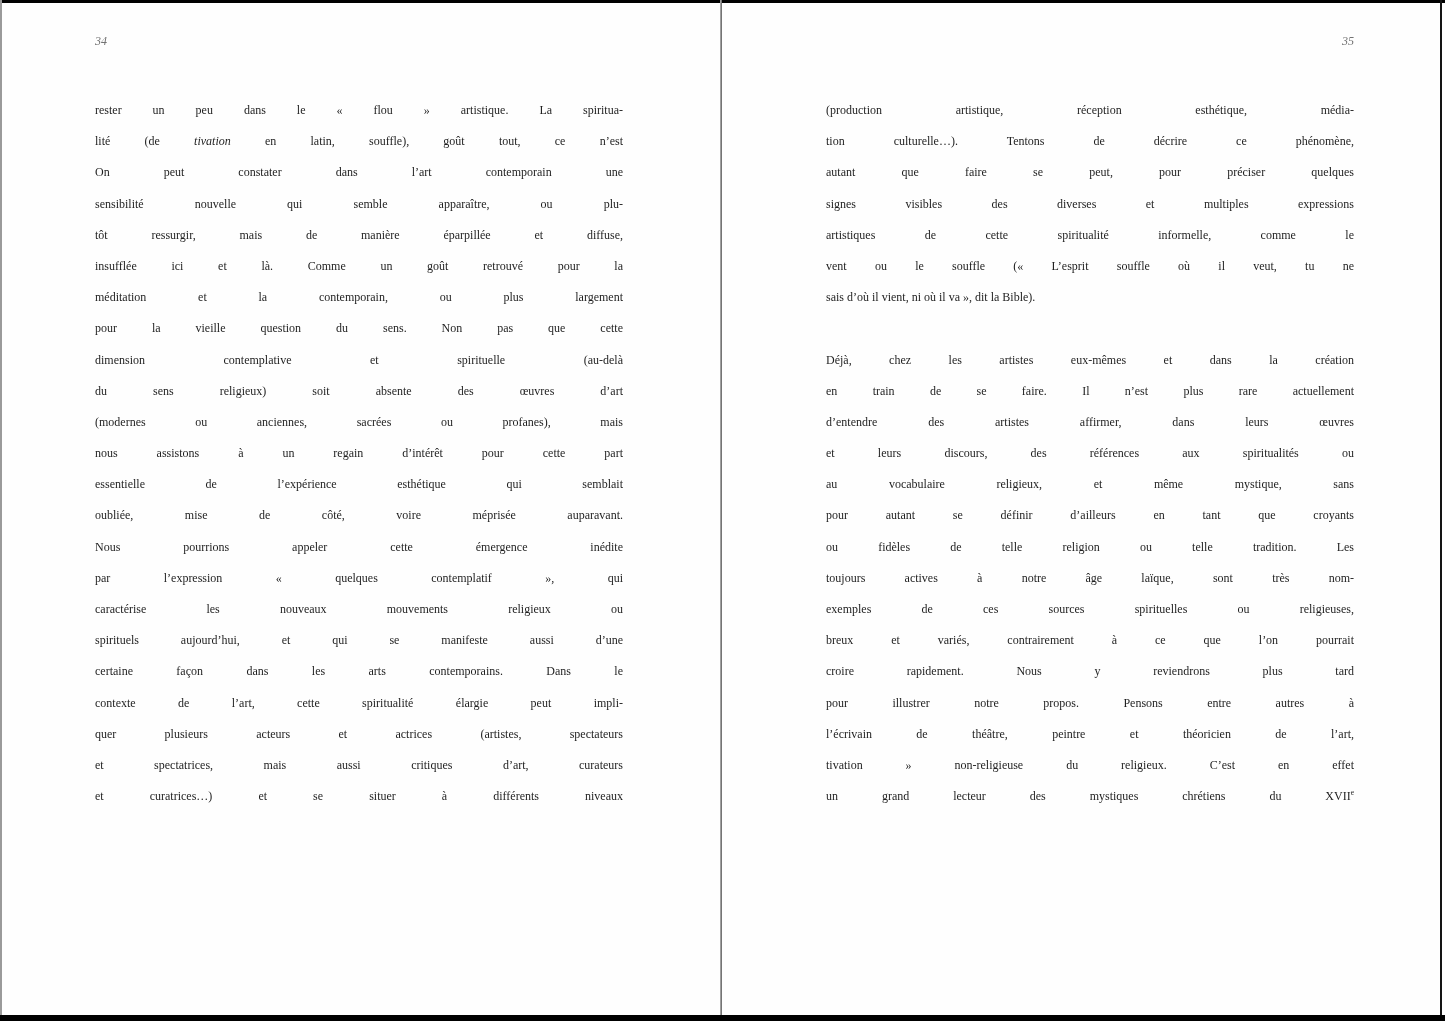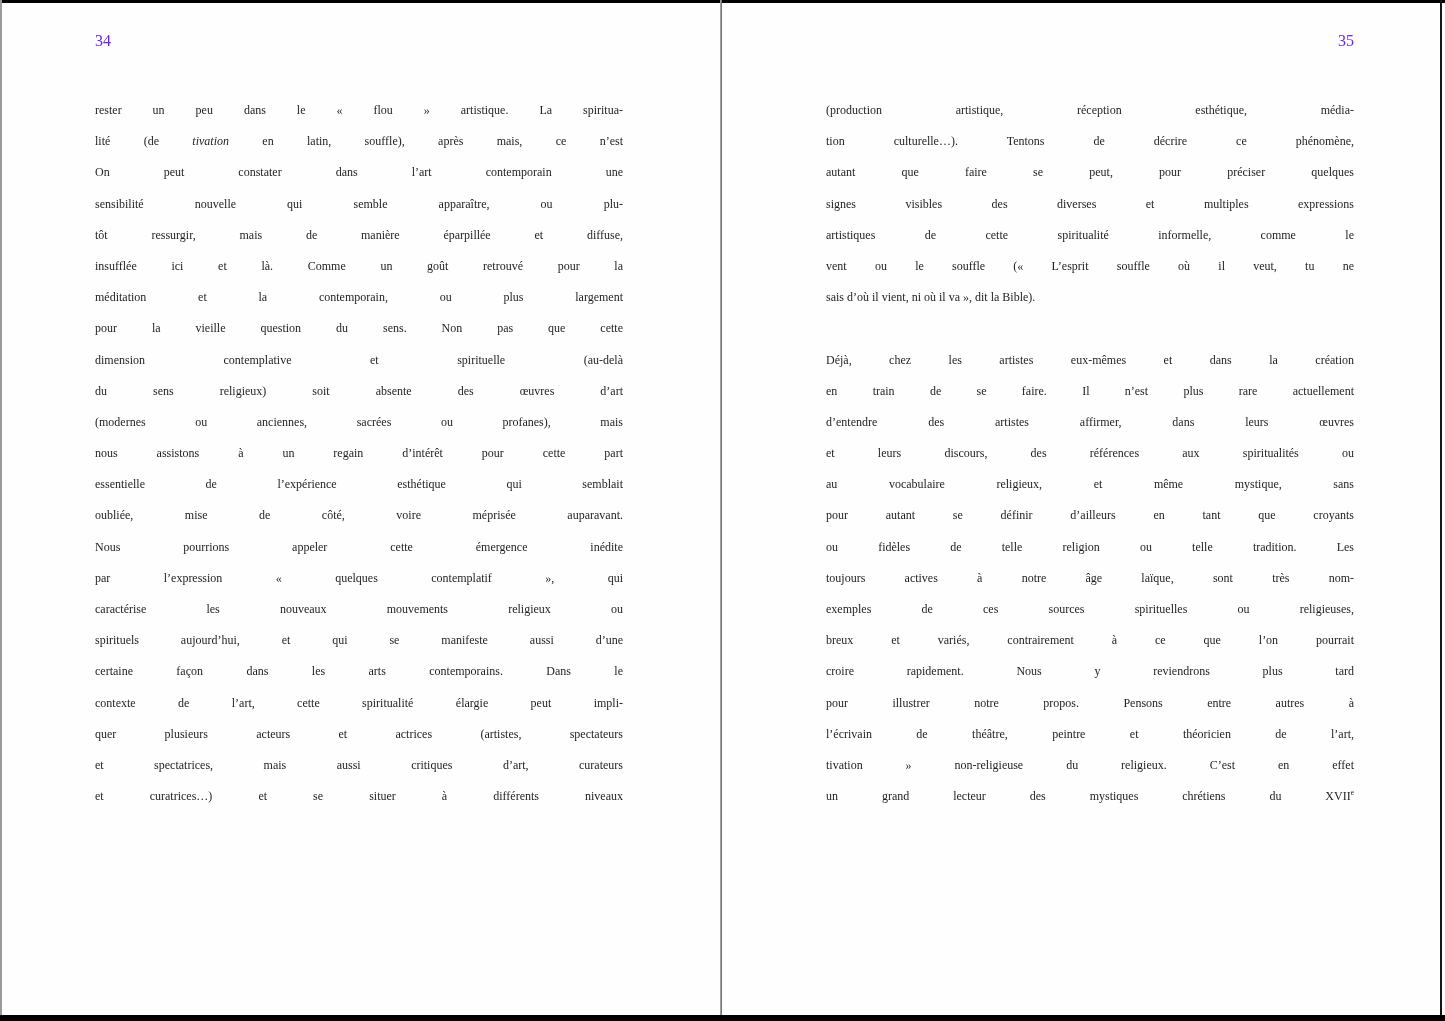--- a/index.html
+++ b/index.html
@@ -37,23 +37,24 @@
     background: linear-gradient(to right, #b5b5b5, #5f5f5f);
   }
   .page {
     position: absolute; top: 0; bottom: 0;
   }
   .page.left  { left: 0;    width: 720px; }
   .page.right { left: 722px; width: 723px; }
   .pagenum {
     position: absolute;
     top: 32px;
-    font-size: 16px;
+    font-size: 12px;
     line-height: 18px;
-    color: #6d28d9;
+    color: #737373;
+    font-style: italic;
   }
   .pagenum.num-left  { left: 95px; }
   .pagenum.num-right { right: 91px; }
   .textblock {
     position: absolute;
     top: 95px;
     width: 528px;
     font-size: 12px;
   }
   .page.left  .textblock { left: 95px; }
@@ -81,21 +82,21 @@
 <div class="spread">
 
   <div class="edge-top"></div>
   <div class="edge-left"></div>
   <div class="edge-right"></div>
 
   <div class="page left">
     <div class="pagenum num-left">34</div>
     <div class="textblock">
         <div class="line"><span>rester un peu dans le « flou » artistique. La spiritua-</span></div>
-        <div class="line"><span>lité (de </span><em>tivation</em><span> en latin, souffle), après mais, ce n’est</span></div>
+        <div class="line"><span>lité (de </span><em>tivation</em><span> en latin, souffle), goût tout, ce n’est</span></div>
         <div class="line"><span>On peut constater dans l’art contemporain une</span></div>
         <div class="line"><span>sensibilité nouvelle qui semble apparaître, ou plu-</span></div>
         <div class="line"><span>tôt ressurgir, mais de manière éparpillée et diffuse,</span></div>
         <div class="line"><span>insufflée ici et là. Comme un goût retrouvé pour la</span></div>
         <div class="line"><span>méditation et la contemporain, ou plus largement</span></div>
         <div class="line"><span>pour la vieille question du sens. Non pas que cette</span></div>
         <div class="line"><span>dimension contemplative et spirituelle (au-delà</span></div>
         <div class="line"><span>du sens religieux) soit absente des œuvres d’art</span></div>
         <div class="line"><span>(modernes ou anciennes, sacrées ou profanes), mais</span></div>
         <div class="line"><span>nous assistons à un regain d’intérêt pour cette part</span></div>

